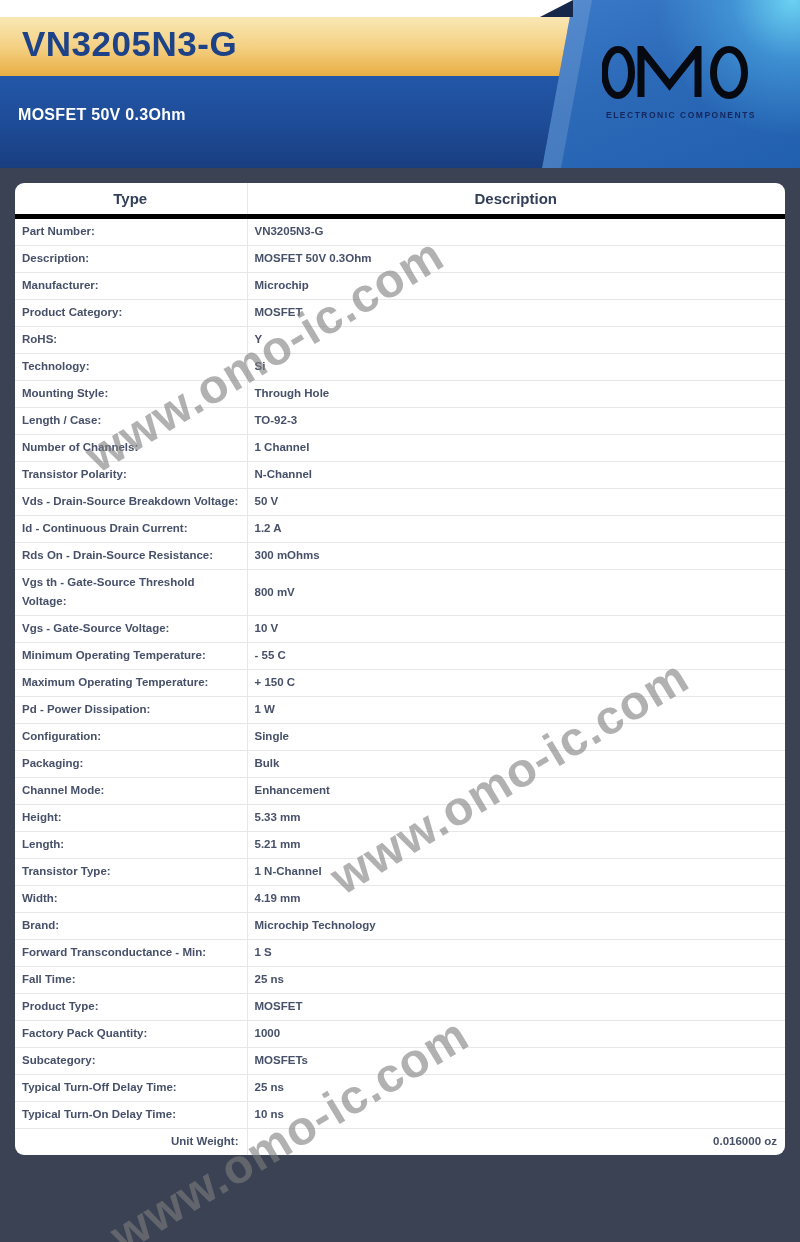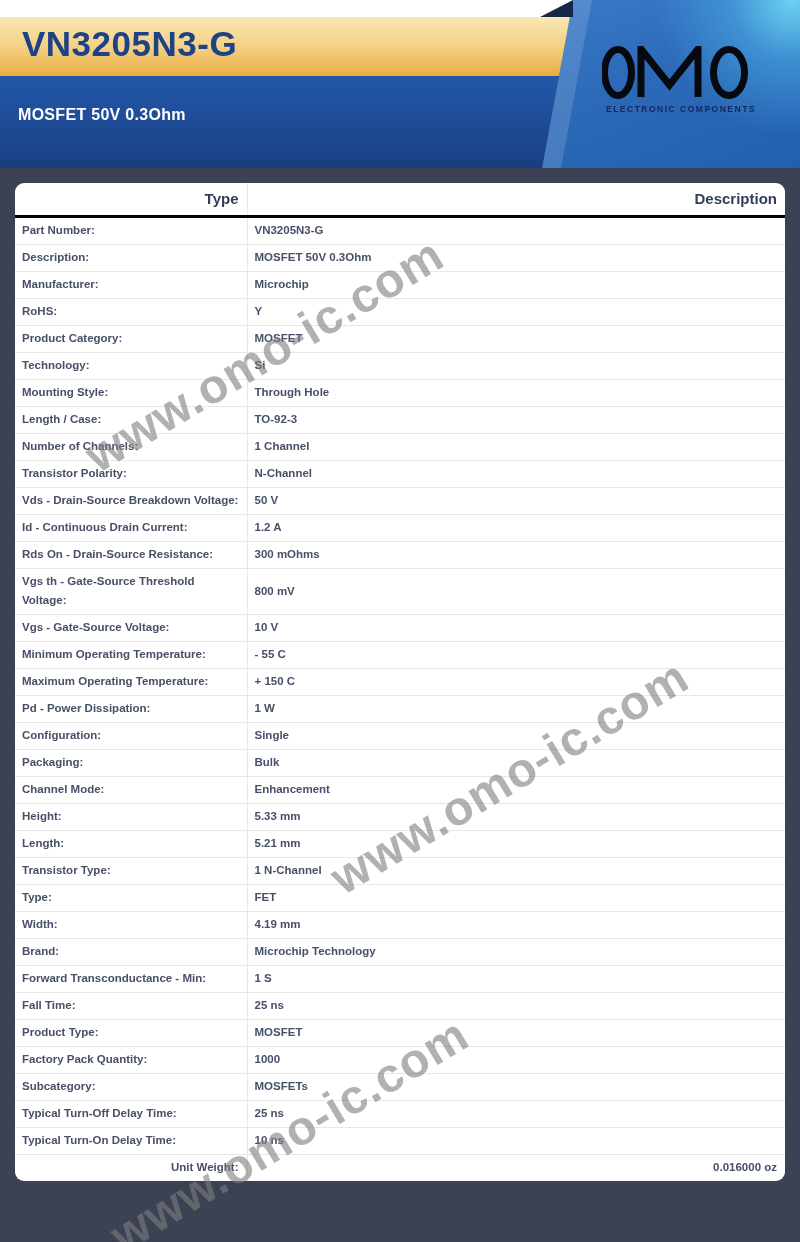--- a/index.html
+++ b/index.html
@@ -43,34 +43,34 @@
       linear-gradient(160deg,#3a7ac8 0%,#2c6ab8 45%,#2160af 100%);
   }
   .panel-edge-light {
     position:absolute; top:0; left:0; width:60px; height:100%;
     clip-path:polygon(33px 0, 52px 0, 21px 100%, 2px 100%);
     background:rgba(255,255,255,0.14);
   }
   .logo-block { position:absolute; left:602px; top:46px; width:158px; text-align:center; }
   .logo-svg { display:block; margin:0 auto; }
   .logo-tagline {
-    margin-top:5px; font-size:8.5px; font-weight:700;
+    margin-top:11px; font-size:8.5px; font-weight:700;
     letter-spacing:1.5px; color:#15265c; white-space:nowrap;
   }
 
   
   .card {
     position:absolute; left:15px; top:183px; width:770px;
     background:#ffffff; border-radius:9px; overflow:hidden;
   }
   table.spec { width:100%; border-collapse:collapse; table-layout:fixed; }
   table.spec th {
-    height:33px; text-align:right; vertical-align:middle;
+    height:33px; text-align:center; vertical-align:middle;
     font-size:15px; font-weight:700; color:#333f59;
-    padding:0 8px 0 7px; border-bottom:3px solid #000000;
+    padding:0 8px 0 7px; border-bottom:5px solid #000000;
   }
   table.spec td {
     text-align:left; vertical-align:middle;
     font-size:11.5px; font-weight:700; color:#475069;
     line-height:19px; padding:3.5px 8px 3.5px 7px;
     border-bottom:1px solid #e6e7e9;
     word-wrap:break-word;
   }
   table.spec .c1 { width:232px; border-right:1px solid #e6e7e9; }
   table.spec tr:last-child td { border-bottom:none;text-align:right; }
@@ -125,28 +125,28 @@
         </tr>
         <tr>
           <td class="c1">Description:</td>
           <td>MOSFET 50V 0.3Ohm</td>
         </tr>
         <tr>
           <td class="c1">Manufacturer:</td>
           <td>Microchip</td>
         </tr>
         <tr>
+          <td class="c1">Product Category:</td>
+          <td>MOSFET</td>
+        </tr>
+        <tr>
           <td class="c1">RoHS:</td>
           <td>Y</td>
         </tr>
         <tr>
-          <td class="c1">Product Category:</td>
-          <td>MOSFET</td>
-        </tr>
-        <tr>
           <td class="c1">Technology:</td>
           <td>Si</td>
         </tr>
         <tr>
           <td class="c1">Mounting Style:</td>
           <td>Through Hole</td>
         </tr>
         <tr>
           <td class="c1">Length / Case:</td>
           <td>TO-92-3</td>
@@ -207,24 +207,20 @@
           <td class="c1">Height:</td>
           <td>5.33 mm</td>
         </tr>
         <tr>
           <td class="c1">Length:</td>
           <td>5.21 mm</td>
         </tr>
         <tr>
           <td class="c1">Transistor Type:</td>
           <td>1 N-Channel</td>
-        </tr>
-        <tr>
-          <td class="c1">Type:</td>
-          <td>FET</td>
         </tr>
         <tr>
           <td class="c1">Width:</td>
           <td>4.19 mm</td>
         </tr>
         <tr>
           <td class="c1">Brand:</td>
           <td>Microchip Technology</td>
         </tr>
         <tr>

